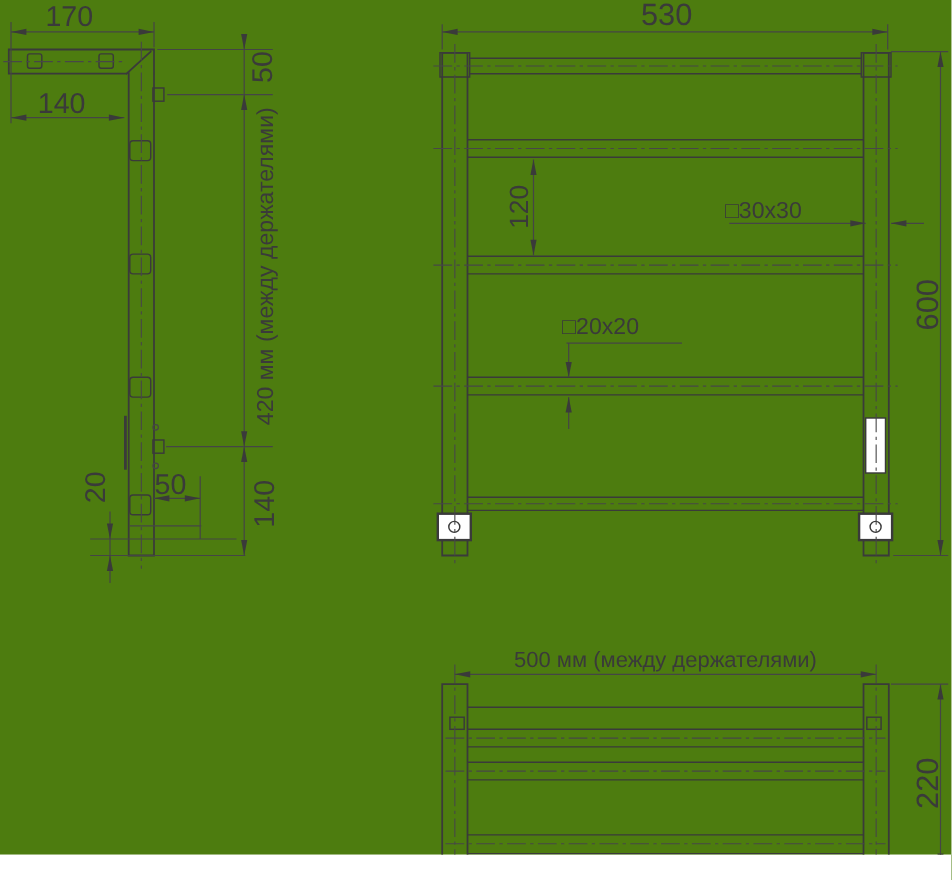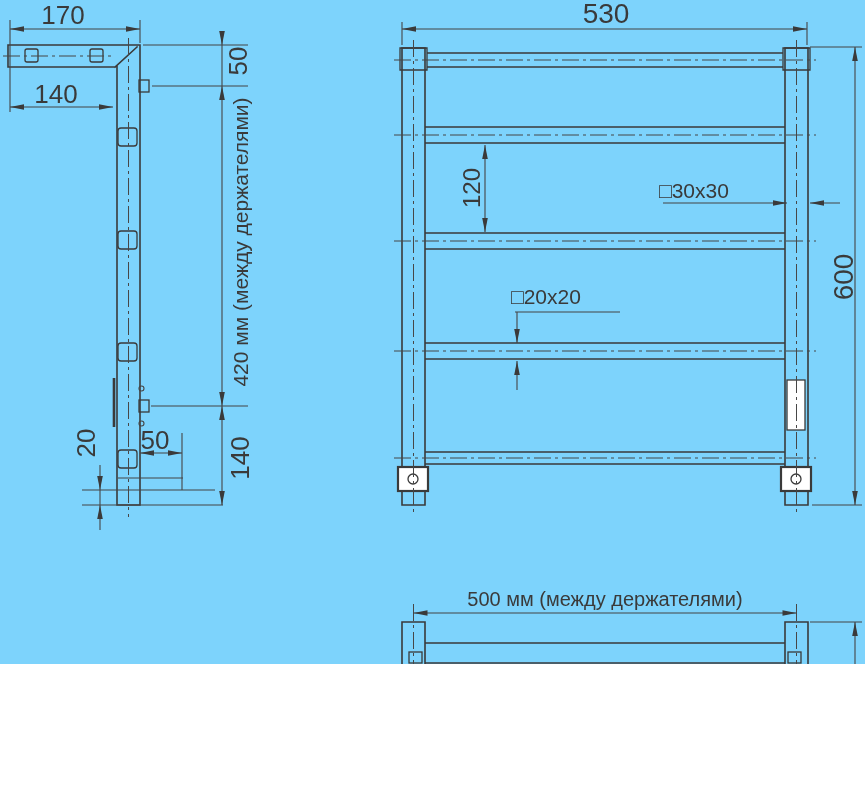--- a/index.html
+++ b/index.html
@@ -1,16 +1,16 @@
 <!DOCTYPE html>
 <html><head>
 <meta charset="utf-8">
 <style>
   html,body{margin:0;padding:0;background:#ffffff;}
-  .stage{width:865px;height:664px;background:#7dd3fc;position:relative;overflow:hidden;}
+  .stage{width:865px;height:777px;background:#4d7c0f;position:relative;overflow:hidden;}
   svg text{fill:#3a3a3a;font-family:"Liberation Sans","DejaVu Sans",sans-serif;}
   .ol{stroke:#3a3a3a;stroke-width:1.6;fill:none;stroke-linecap:square;}
   .ol2{stroke:#3a3a3a;stroke-width:1.3;fill:none;}
   .thick{stroke:#3a3a3a;stroke-width:2.6;fill:none;}
   .dim{stroke:#454545;stroke-width:1.1;fill:none;}
   .cl{stroke:#474747;stroke-width:1;fill:none;stroke-dasharray:17 4 3 4;}
   .arr{fill:#3a3a3a;stroke:none;}
   .wf{fill:#ffffff;}
   .t28{font-size:28px;}
   .t26{font-size:26px;}

